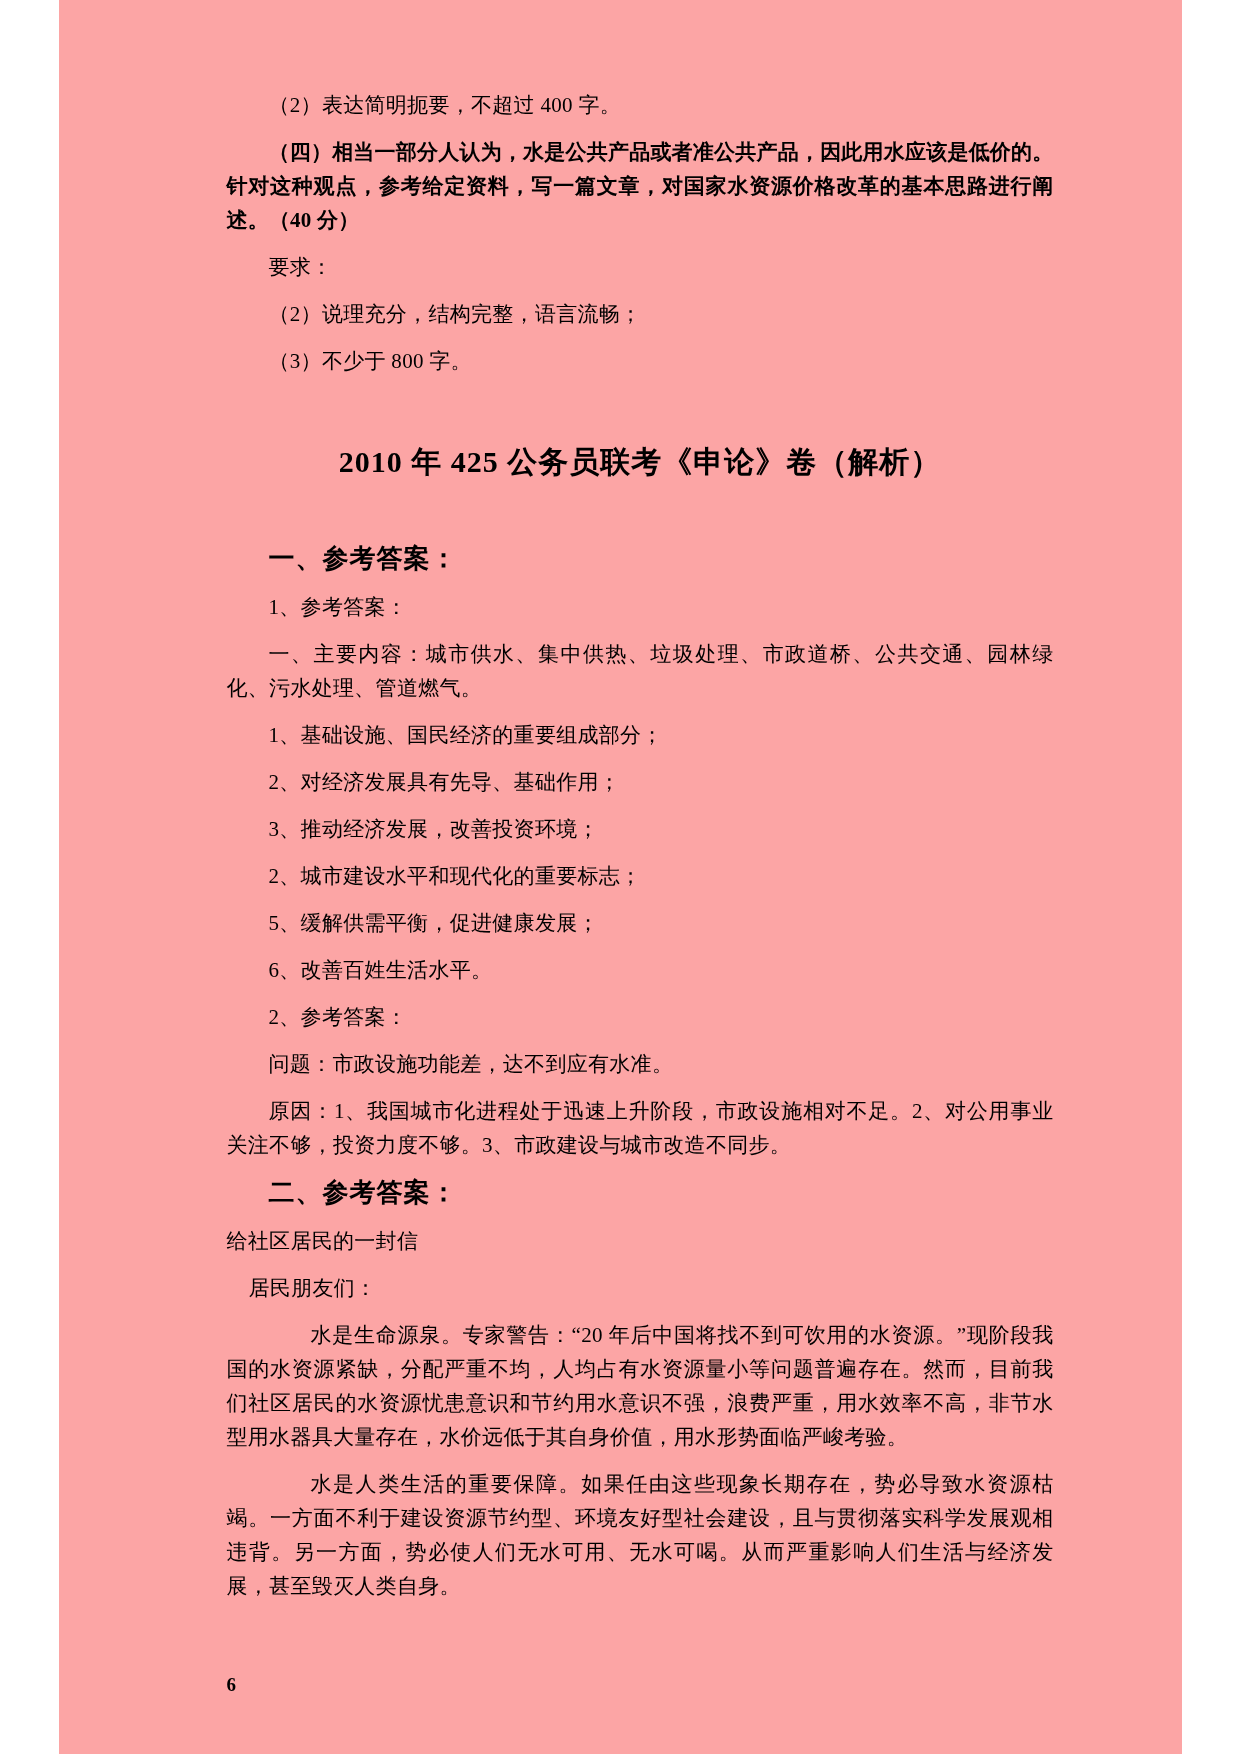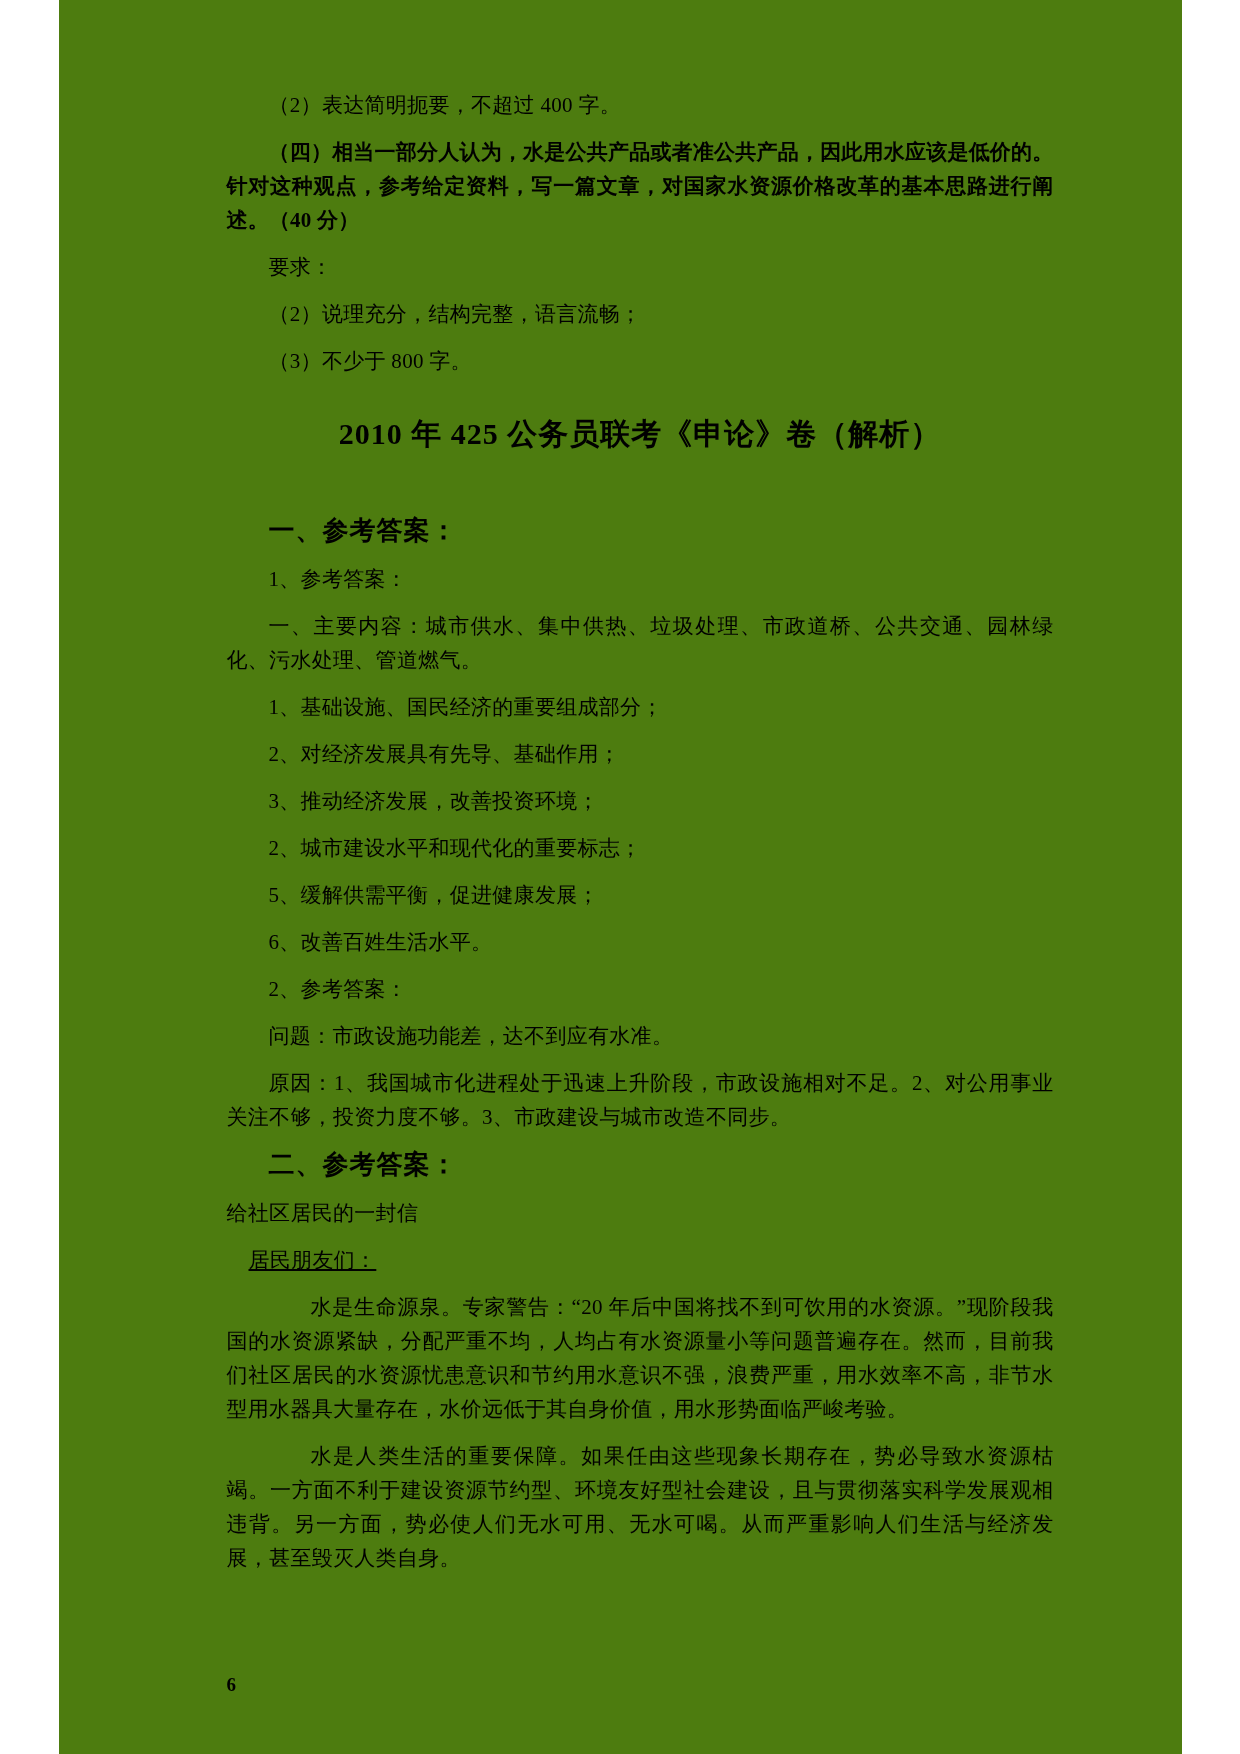--- a/index.html
+++ b/index.html
@@ -5,55 +5,54 @@
   html, body {
     margin: 0;
     padding: 0;
     background: #ffffff;
   }
   .page {
     position: relative;
     width: 1123px;
     height: 1754px;
     margin: 0 auto;
-    background: #4d7c0f;
+    background: #fca5a5;
     box-sizing: border-box;
     padding: 88px 128px 60px 168px;
     font-family: "Liberation Serif", "DejaVu Serif", serif;
     color: #000000;
   }
   .para {
     font-size: 21px;
     line-height: 1.62;
     margin: 0 0 13px 0;
     text-align: justify;
     letter-spacing: 0.3px;
   }
   .indent2 {
     text-indent: 42px;
   }
   .indent-small {
     text-indent: 22px;
-    text-decoration: underline;
   }
   .bold-q {
     font-weight: bold;
     font-size: 21px;
     line-height: 1.62;
     margin: 0 0 13px 0;
     text-align: justify;
     text-indent: 42px;
     letter-spacing: 0.2px;
   }
   .doc-title {
     text-align: center;
     font-size: 30px;
     font-weight: bold;
     letter-spacing: 1px;
-    margin: 36px 0 58px 0;
+    margin: 64px 0 58px 0;
   }
   .section-head {
     font-weight: bold;
     font-size: 26px;
     margin: 0 0 14px 0;
     text-indent: 42px;
     letter-spacing: 1px;
   }
   .centered {
     text-align: left;

